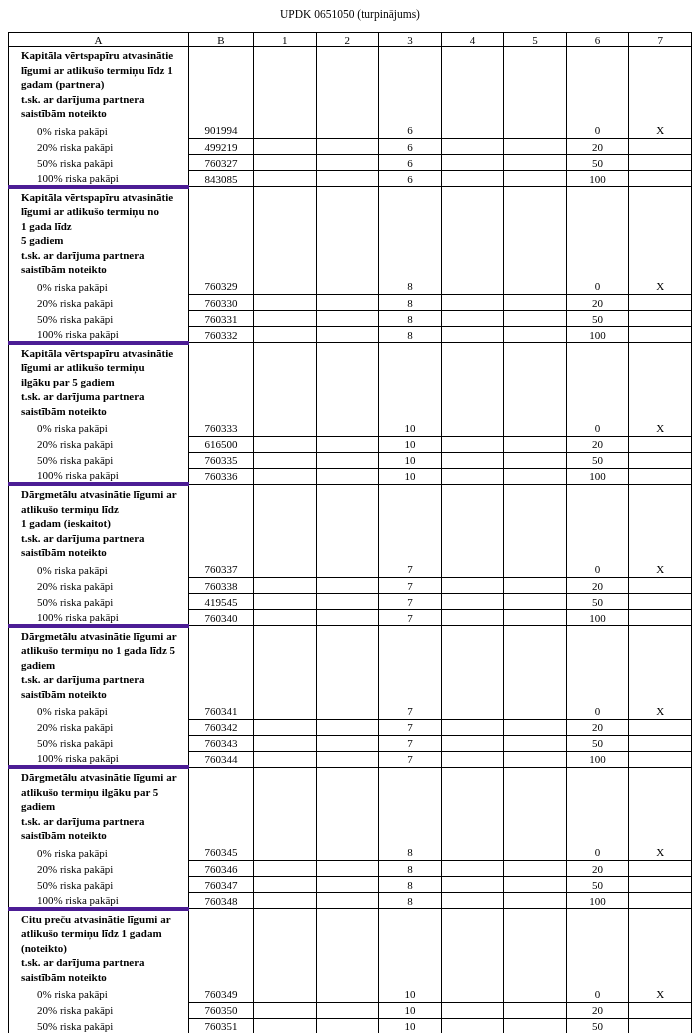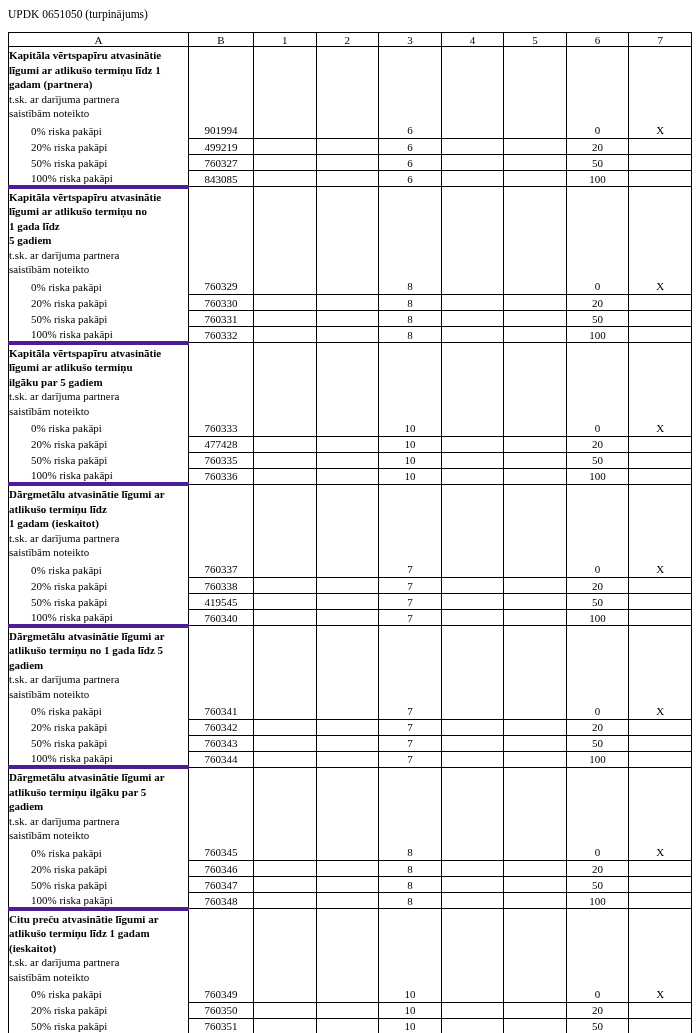--- a/index.html
+++ b/index.html
@@ -6,21 +6,21 @@
   html, body { margin: 0; padding: 0; }
   body {
     width: 700px;
     min-height: 1033px;
     background: #ffffff;
     color: #000000;
     font-family: "Liberation Serif", "DejaVu Serif", serif;
   }
   .page { padding: 5px 8px 0 8px; }
   .doc-ref {
-    text-align: left;
+    text-align: center;
     font-size: 11.5px;
     line-height: 14px;
     padding: 2px 0 11px 0;
   }
   table.report {
     border-collapse: collapse;
     width: 684px;
     table-layout: fixed;
     border: 1.5px solid #000;
   }
@@ -35,40 +35,41 @@
     text-align: center;
   }
   td {
     border-left: 1px solid #000;
     border-right: 1px solid #000;
     padding: 0;
     font-size: 11px;
     vertical-align: top;
   }
   tr.head-row td { border-bottom: none; }
-  td.a-head { padding: 1px 4px 2px 0; }
+  td.a-head { padding: 1px 4px 2px 12px; }
   .title-line {
     font-weight: bold;
     font-size: 11px;
     line-height: 14.5px;
     white-space: nowrap;
   }
   .note-line {
     font-size: 11px;
     line-height: 14.5px;
     white-space: nowrap;
+    font-weight: bold;
   }
   tr.data-row td {
     border-bottom: 1px solid #000;
     height: 16px;
     vertical-align: middle;
   }
   tr.data-row td.a-label {
     border-bottom: none;
-    padding-left: 22px;
+    padding-left: 28px;
     white-space: nowrap;
   }
   tr.data-row.last td.a-label { border-bottom: 4px solid #4c1d95; }
   td.code, td.val { text-align: center; }
 </style>
 </head>
 <body>
 
 <div class="page">
   <div class="doc-ref">UPDK 0651050 (turpinājums)</div>
@@ -244,21 +245,21 @@
           <td class="val"></td>
           <td class="val"></td>
           <td class="val">10</td>
           <td class="val"></td>
           <td class="val"></td>
           <td class="val">0</td>
           <td class="val">X</td>
         </tr>
         <tr class="data-row">
           <td class="a-label">20% riska pakāpi</td>
-          <td class="code">477428</td>
+          <td class="code">616500</td>
           <td class="val"></td>
           <td class="val"></td>
           <td class="val">10</td>
           <td class="val"></td>
           <td class="val"></td>
           <td class="val">20</td>
           <td class="val"></td>
         </tr>
         <tr class="data-row">
           <td class="a-label">50% riska pakāpi</td>
@@ -462,21 +463,21 @@
           <td class="val">8</td>
           <td class="val"></td>
           <td class="val"></td>
           <td class="val">100</td>
           <td class="val"></td>
         </tr>
         <tr class="head-row">
           <td class="a-head">
             <div class="title-line">Citu preču atvasinātie līgumi ar</div>
             <div class="title-line">atlikušo termiņu līdz 1 gadam</div>
-            <div class="title-line">(ieskaitot)</div>
+            <div class="title-line">(noteikto)</div>
             <div class="note-line">t.sk. ar darījuma partnera</div>
             <div class="note-line">saistībām noteikto</div>
           </td>
           <td></td>
           <td></td>
           <td></td>
           <td></td>
           <td></td>
           <td></td>
           <td></td>

